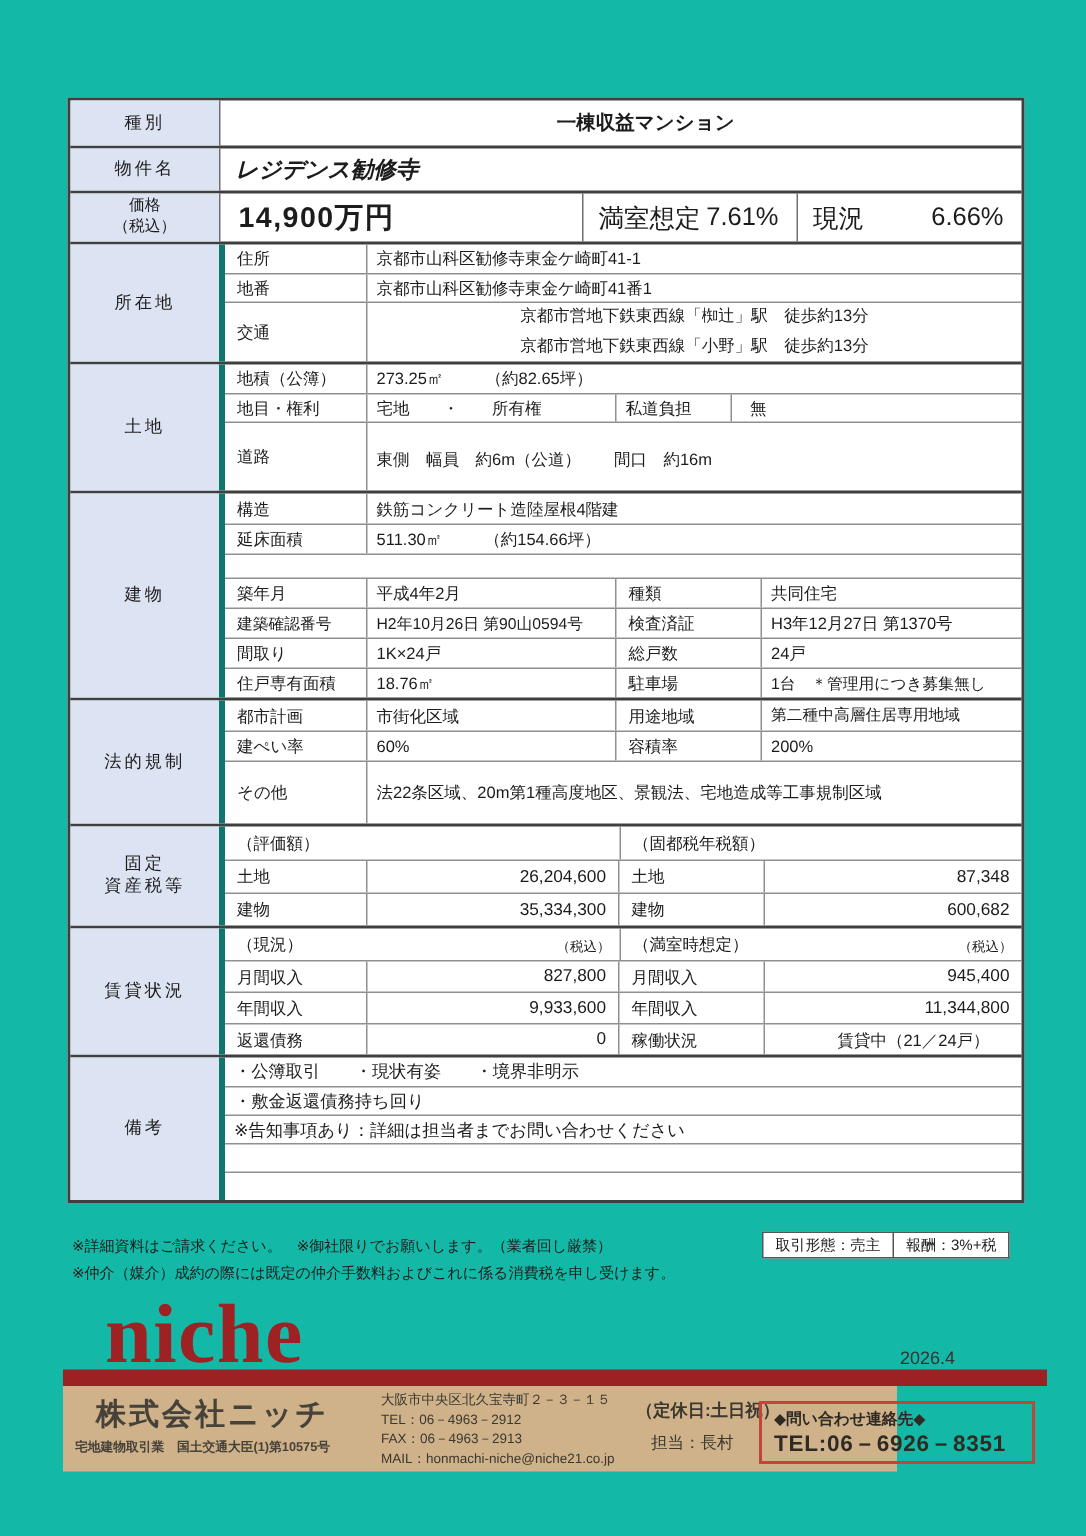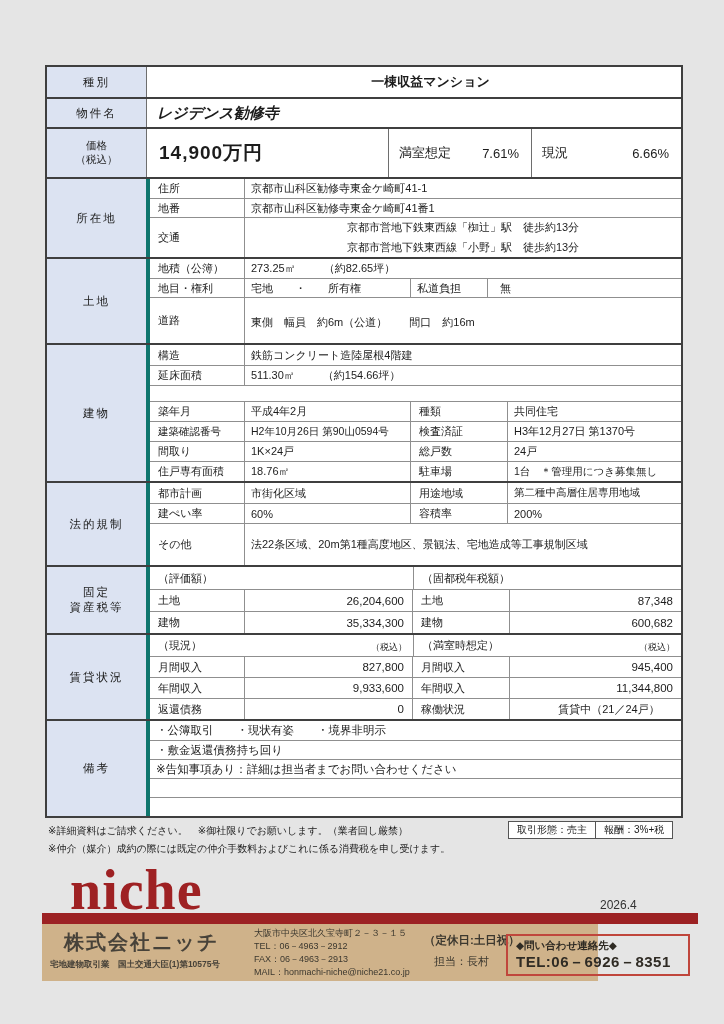--- a/index.html
+++ b/index.html
@@ -4,21 +4,21 @@
 <style>
   * { box-sizing: border-box; margin: 0; padding: 0; }
   html,body { width: 724px; height: 1024px; }
   body {
     background: #ffffff;
     font-family: "Liberation Sans", "DejaVu Sans", sans-serif;
     color: #1c1c1c;
     position: relative;
     overflow: hidden;
   }
-  .page { position: absolute; inset: 0; background: #e5e5e5; }
+  .page { position: absolute; inset: 0; background: #14b8a6; }
 
   
   .spec-table {
     position: absolute; left: 45px; top: 65px; width: 638px;
     border: 2px solid #3f3f3f; background: #fff;
     font-size: 11px;
   }
   .trow { display: flex; border-top: 2px solid #3f3f3f; align-items: stretch; }
   .trow.first { border-top: none; }
   .sec-label {
@@ -37,29 +37,29 @@
   .clabel { width: 94px; min-width: 94px; padding: 1px 2px 1px 8px; font-size: 11px; }
   .clabel2 { width: 97px; min-width: 97px; padding: 1px 2px 1px 8px; font-size: 11px; }
   .cval { padding: 1px 6px; }
   .w166 { width: 166px; min-width: 166px; }
   .w168 { width: 168px; min-width: 168px; }
   .w77  { width: 77px;  min-width: 77px; }
   .w242 { width: 242px; min-width: 242px; }
   .w143 { width: 143px; min-width: 143px; }
   .w263 { width: 263px; min-width: 263px; }
   .flex1 { flex: 1; }
-  .h30 { height: 30px; } .h34 { height: 50px; } .h19 { height: 19px; }
+  .h30 { height: 30px; } .h34 { height: 34px; } .h19 { height: 19px; }
   .h20 { height: 20px; } .h16 { height: 16px; } .h21 { height: 21px; }
   .h22 { height: 22px; } .h40 { height: 40px; } .h42 { height: 42px; } .h46 { height: 46px; }
   .center { justify-content: center; text-align: center; padding-left: 33px; }
   .bold { font-weight: bold; }
   .fs13 { font-size: 13px; }
   .fs15 { font-size: 15px; }
   .price-text { font-size: 19px; font-weight: bold; padding-left: 12px; letter-spacing: 1px; }
-  .rate-cell { justify-content: space-between; padding: 0 12px 0 10px; font-size: 13px; }
+  .rate-cell { justify-content: space-between; padding: 0 12px 0 10px; font-size: 17px; }
   .num { justify-content: flex-end; padding-right: 8px; font-size: 11.5px; }
   .two-line { flex-direction: column; align-items: flex-start; justify-content: center; line-height: 1.75; }
   .top-align { align-items: flex-start; padding-top: 5px; }
   .tax-note { font-size: 9px; align-self: flex-end; padding-bottom: 2px; }
   .header-half { padding-left: 8px; }
   .remark-line { padding: 1px 6px; font-size: 11.5px; }
   .small-fit { font-size: 10.5px; }
 
   
   .note1 { position: absolute; left: 48px; top: 824px; font-size: 10px; }

